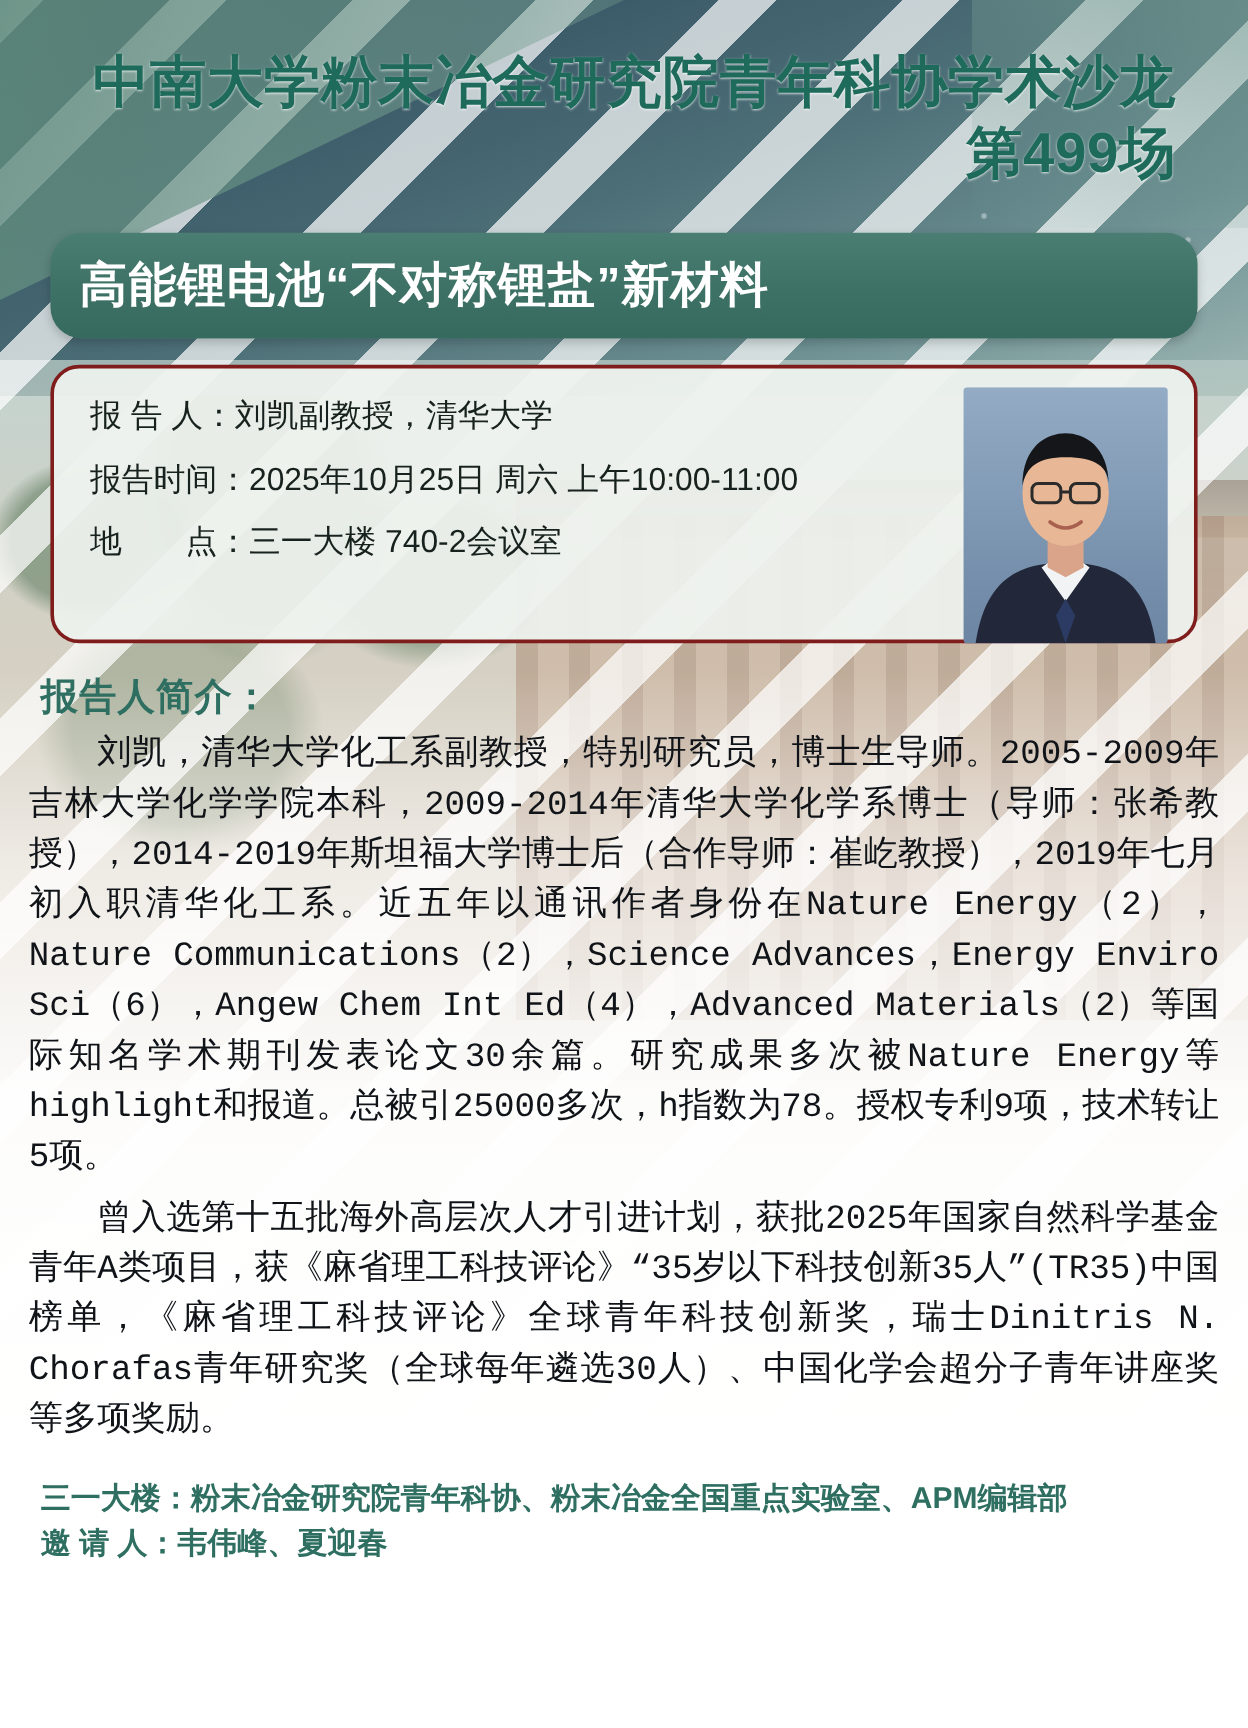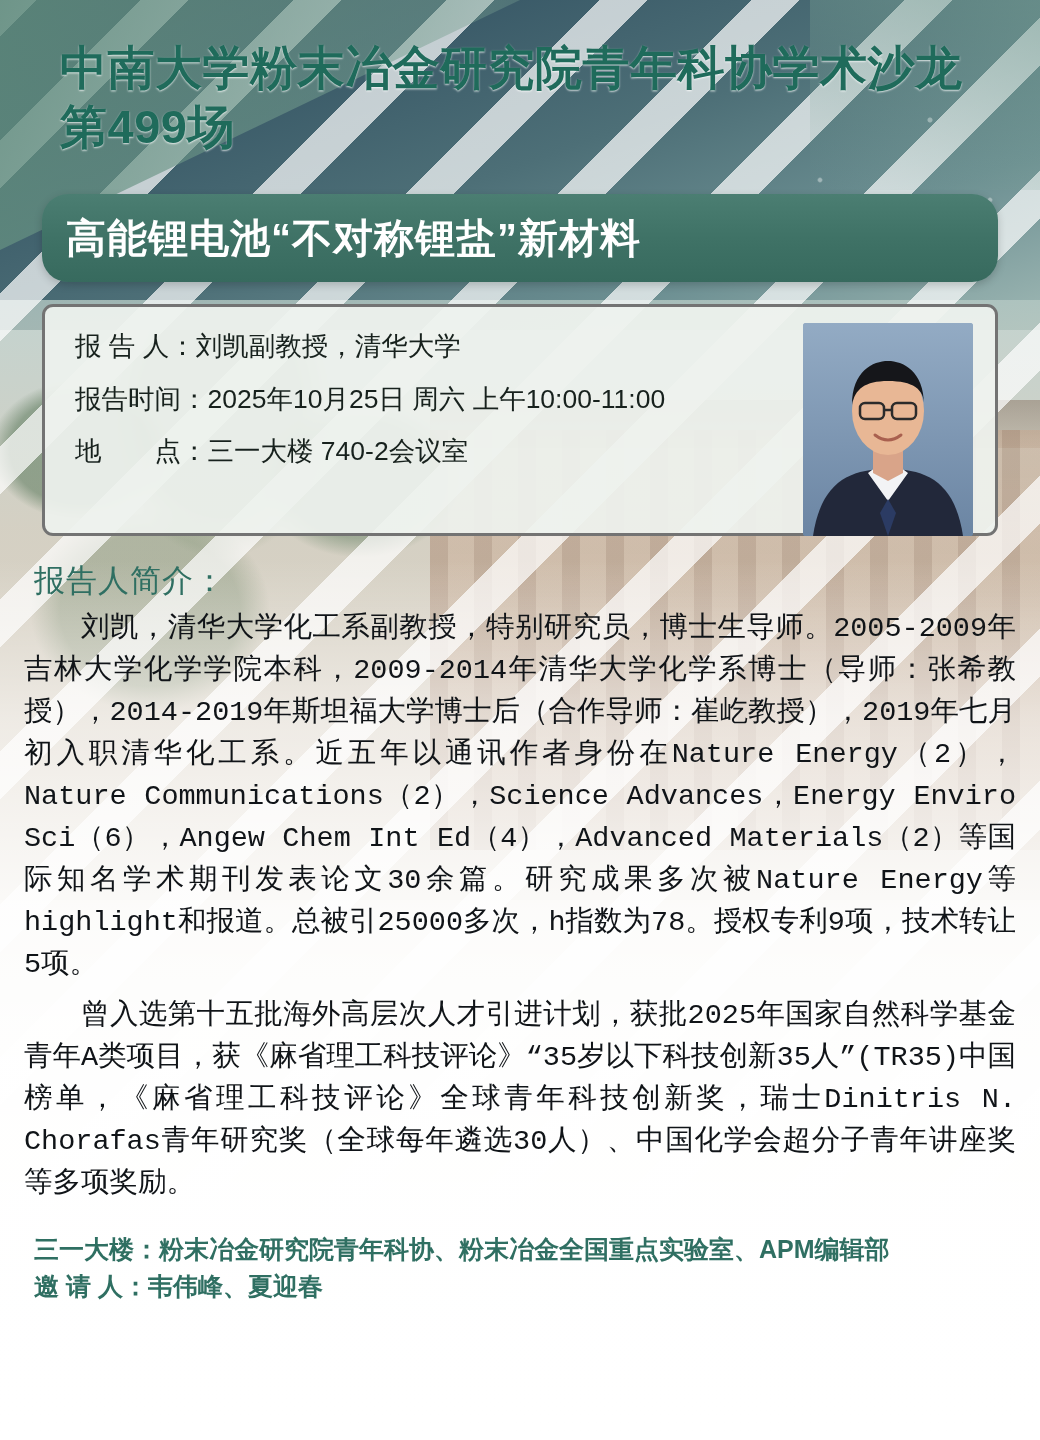--- a/index.html
+++ b/index.html
@@ -102,21 +102,21 @@
     position: relative;
     z-index: 2;
     width: 1040px;
     height: 1440px;
     padding: 0 20px;
   }
 
   .header-title {
     margin: 0;
     padding: 38px 40px 0 40px;
-    text-align: left;
+    text-align: right;
     font-family: "Liberation Sans", "DejaVu Sans", sans-serif;
     font-weight: bold;
     font-size: 47px;
     line-height: 1.26;
     color: #1f6b5b;
     text-shadow: 0 1px 2px rgba(255,255,255,0.8);
     letter-spacing: 0.5px;
   }
 
   .title-card {
@@ -133,22 +133,22 @@
     font-size: 40px;
     line-height: 1.2;
     color: #ffffff;
     letter-spacing: 1px;
   }
 
   .info-card {
     position: relative;
     margin: 22px 22px 0 22px;
     background: rgba(238,242,238,0.93);
-    border: 3px solid #737373;
-    border-radius: 11px;
+    border: 3px solid #7f1d1d;
+    border-radius: 24px;
     padding: 26px 12px 24px 30px;
     min-height: 232px;
   }
   .info-line {
     font-family: "Liberation Sans", "DejaVu Sans", sans-serif;
     font-size: 26.5px;
     line-height: 1.0;
     color: #17211d;
     margin-bottom: 26px;
     white-space: nowrap;
@@ -163,21 +163,21 @@
     height: 213px;
     border-radius: 3px;
     overflow: hidden;
     background: linear-gradient(180deg, #8fa8c2 0%, #7d96b2 55%, #6c86a4 100%);
   }
   .portrait svg { display:block; width:100%; height:100%; }
 
   .section-heading {
     margin: 24px 0 6px 14px;
     font-family: "Liberation Sans", "DejaVu Sans", sans-serif;
-    font-weight: normal;
+    font-weight: bold;
     font-size: 31px;
     color: #2f6f62;
     letter-spacing: 1px;
   }
 
   .bio {
     margin: 0 4px;
     font-family: Liberation Mono, monospace;
     font-size: 28.5px;
     line-height: 1.47;

